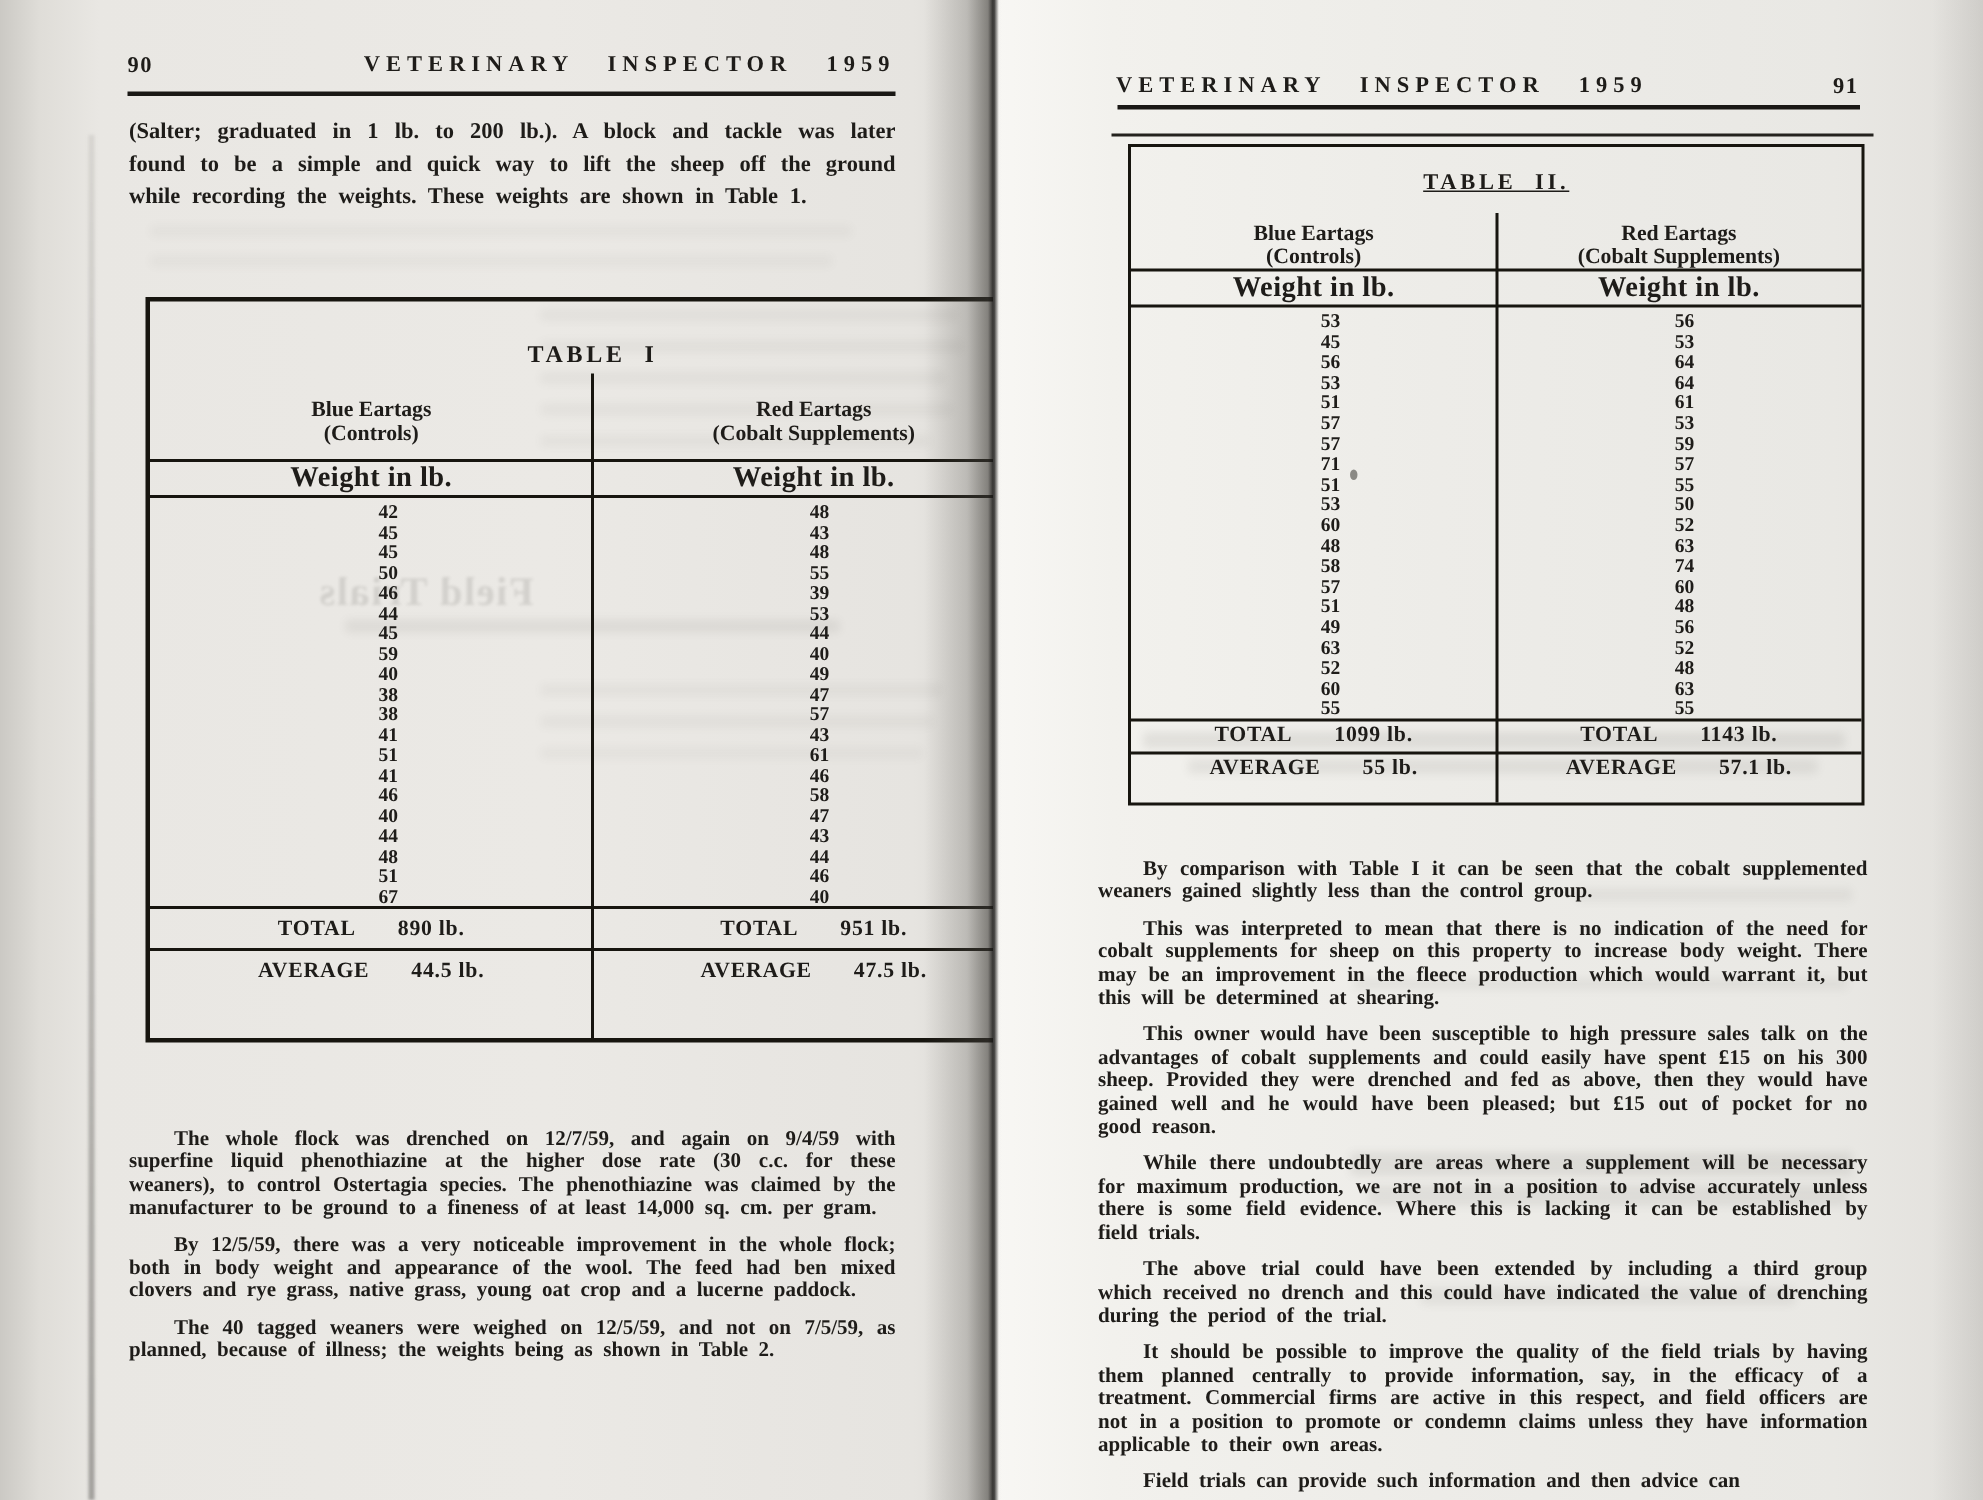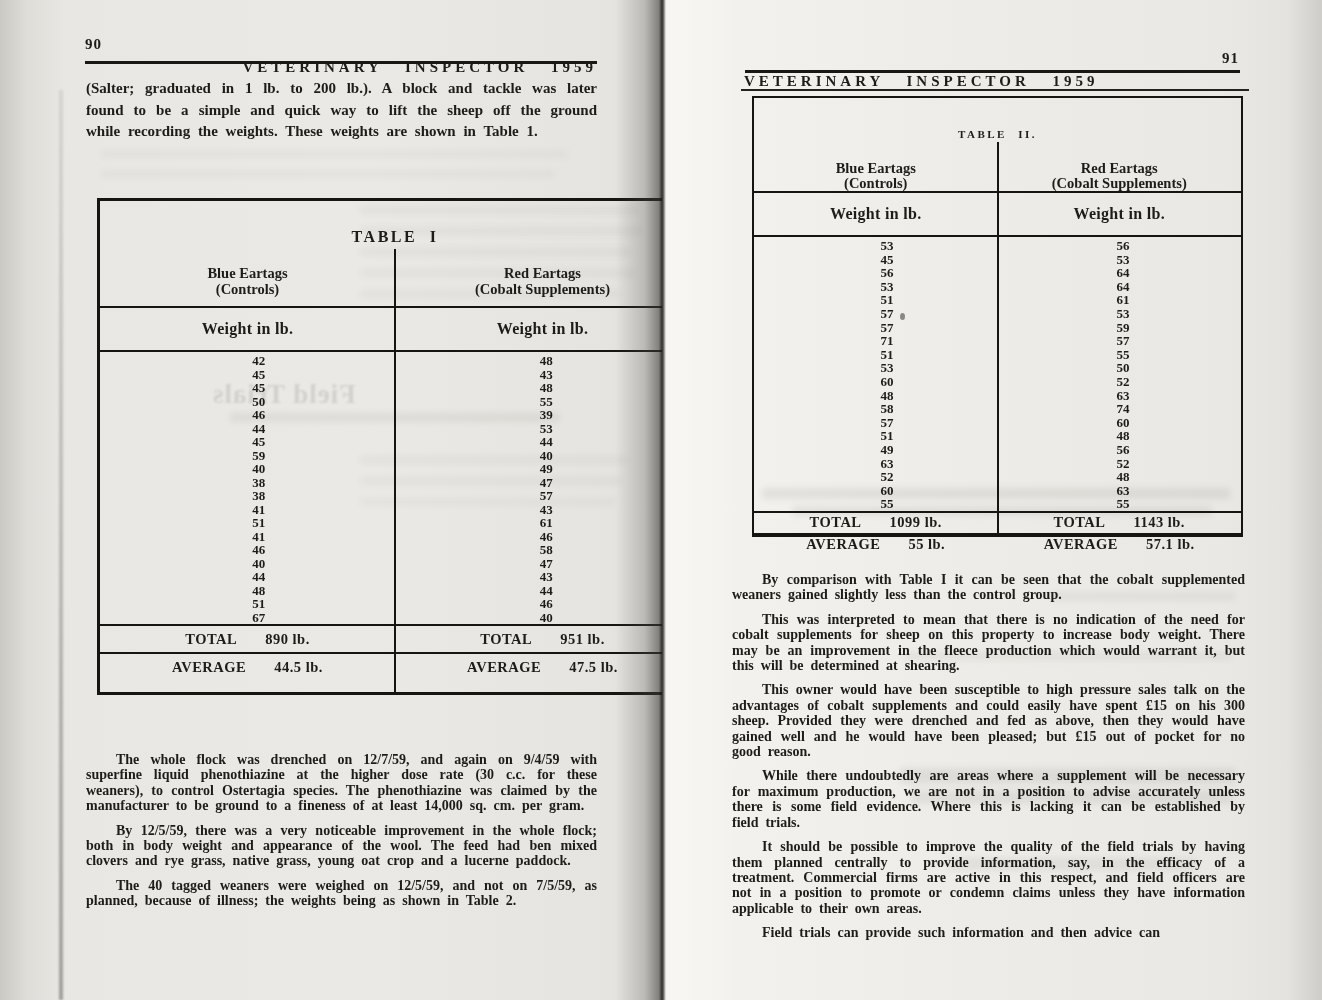--- a/index.html
+++ b/index.html
@@ -38,21 +38,21 @@
   }
   .right-edge{
     position:absolute;top:0;bottom:0;right:0;width:34px;pointer-events:none;
     background:linear-gradient(to right,rgba(120,118,114,0) 0%,rgba(120,118,114,0.18) 100%);
   }
 
   
   .pgnum{position:absolute;font-size:15px;font-weight:700;letter-spacing:1px;}
   .journal-title{
     position:absolute;font-size:15px;font-weight:700;
-    letter-spacing:4px;word-spacing:15px;white-space:nowrap;margin-top:24px;
+    letter-spacing:4px;word-spacing:15px;white-space:nowrap;
   }
   .hrule{position:absolute;height:3px;background:#1a1815;}
 
   
   .intro{
     position:absolute;font-size:15px;line-height:21.5px;font-weight:700;
     text-align:justify;text-align-last:left;word-spacing:4px;
   }
   .paras{position:absolute;}
   .para{
@@ -64,31 +64,31 @@
   
   .tbox{position:absolute;border:3px solid #17150f;background:transparent;}
   .t2box{border-width:2.5px;}
   .t2box:before{ 
     content:"";position:absolute;left:-13px;right:-8px;top:-9px;height:2px;background:#24221e;
   }
   .ttitle{
     text-align:center;font-weight:700;font-size:16px;line-height:18px;
     letter-spacing:2.5px;word-spacing:6px;margin-top:27px;
   }
-  .t2box .ttitle{font-size:11px;line-height:17px;margin-top:28px;}
+  .t2box .ttitle{font-size:15px;line-height:17px;margin-top:16px;text-decoration:underline;}
   .tdivider{position:absolute;left:calc(50% - 1px);width:2px;bottom:0;background:#17150f;}
   .trow{display:flex;width:100%;}
   .tcell{width:50%;text-align:center;font-weight:700;}
   .theads{margin-top:20px;}
   .theads .tcell{font-size:14.5px;line-height:15.5px;}
   .t2box .theads{margin-top:18px;}
   .t2box .theads .tcell{font-size:14.5px;line-height:15px;}
   .hline{height:2px;background:#17150f;width:100%;}
   .hl-a{margin-top:9px;}
-  .tunits .tcell{font-size:16px;line-height:16px;padding:13px 0;letter-spacing:0.3px;}
+  .tunits .tcell{font-size:19px;line-height:16px;padding:3px 0;letter-spacing:0.3px;}
   .tweights{margin-top:2px;padding-left:15px;}
   .w-row{font-size:13px;font-weight:700;}
   .t1 .w-row{height:13.5px;line-height:13.5px;}
   .t2 .w-row{height:13.6px;line-height:13.6px;}
   .ttotals .tcell,.taverages .tcell{
     display:flex;justify-content:center;align-items:center;gap:28px;
     font-size:14.5px;letter-spacing:0.5px;
   }
   .t1 .ttotals .tcell,.t1 .taverages .tcell{height:26px;}
   .t2 .ttotals .tcell,.t2 .taverages .tcell{height:20px;}
@@ -327,20 +327,21 @@
           <span>57.1 lb.</span>
         </div>
       </div>
     </div>
 
     <div class="paras" style="left:70px;top:572px;width:513px;">
         <div class="para">By comparison with Table I it can be seen that the cobalt supplemented weaners gained slightly less than the control group.</div>
         <div class="para">This was interpreted to mean that there is no indication of the need for cobalt supplements for sheep on this property to increase body weight. There may be an improvement in the fleece production which would warrant it, but this will be determined at shearing.</div>
         <div class="para">This owner would have been susceptible to high pressure sales talk on the advantages of cobalt supplements and could easily have spent £15 on his 300 sheep. Provided they were drenched and fed as above, then they would have gained well and he would have been pleased; but £15 out of pocket for no good reason.</div>
         <div class="para">While there undoubtedly are areas where a supplement will be necessary for maximum production, we are not in a position to advise accurately unless there is some field evidence. Where this is lacking it can be established by field trials.</div>
+        <div class="para">The above trial could have been extended by including a third group which received no drench and this could have indicated the value of drenching during the period of the trial.</div>
         <div class="para">It should be possible to improve the quality of the field trials by having them planned centrally to provide information, say, in the efficacy of a treatment. Commercial firms are active in this respect, and field officers are not in a position to promote or condemn claims unless they have information applicable to their own areas.</div>
         <div class="para">Field trials can provide such information and then advice can</div>
       </div>
 
     <div class="right-edge"></div>
   </div>
 
   <div class="gutter"></div>
 </div>
 

